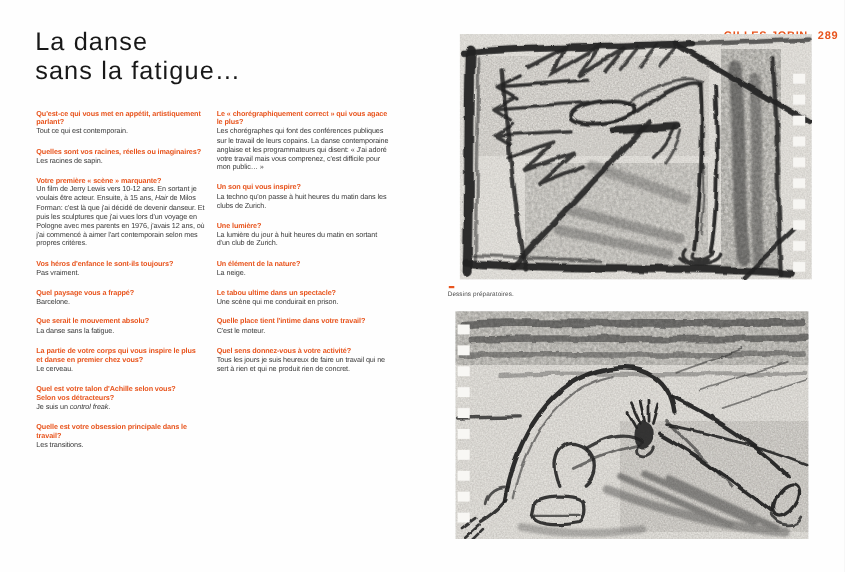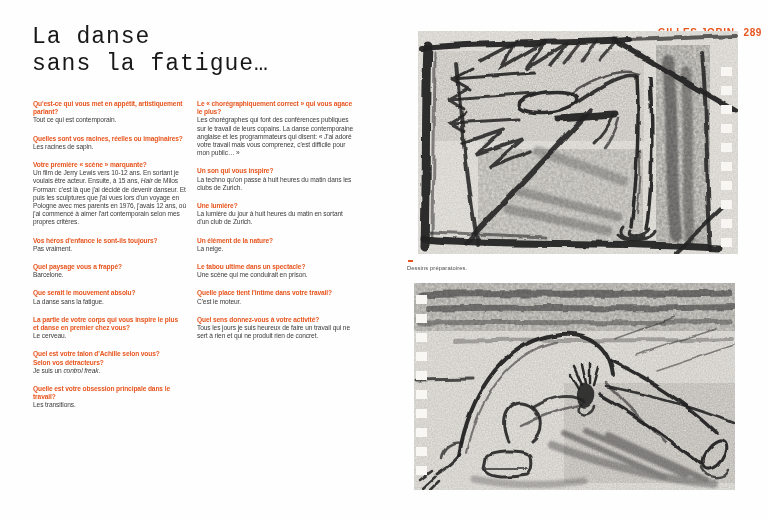--- a/index.html
+++ b/index.html
@@ -3,21 +3,21 @@
 <meta charset="utf-8">
 <style>
   html,body{margin:0;padding:0;background:#e9e9e9;}
   .spread{
     position:relative;width:768px;height:520px;background:#fefefe;
     font-family:"Liberation Sans",sans-serif;overflow:hidden;
   }
   .page-title{
     position:absolute;left:32px;top:24px;margin:0;
     font-size:23px;line-height:27px;font-weight:400;letter-spacing:1px;
-    color:#181818;white-space:pre-line;font-family:Liberation Mono, monospace;
+    color:#181818;white-space:pre-line;
   }
   .spread-header{
     position:absolute;top:27px;right:6px;display:flex;gap:9px;align-items:center;
     font-size:10px;font-weight:bold;letter-spacing:.6px;color:var(--accent);
   }
   .col{position:absolute;top:100px;width:158px;font-size:6.6px;line-height:8.2px;letter-spacing:-0.1px;}
   .col-left{left:33px;}
   .col-right{left:197px;}
   .qa{margin:0 0 10px 0;}
   .q{margin:0;color:var(--accent);font-weight:bold;white-space:pre-line;}

